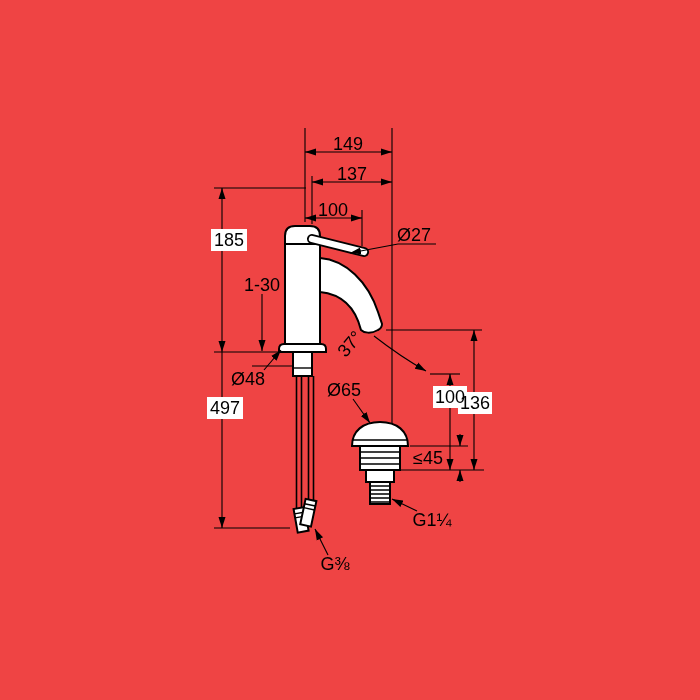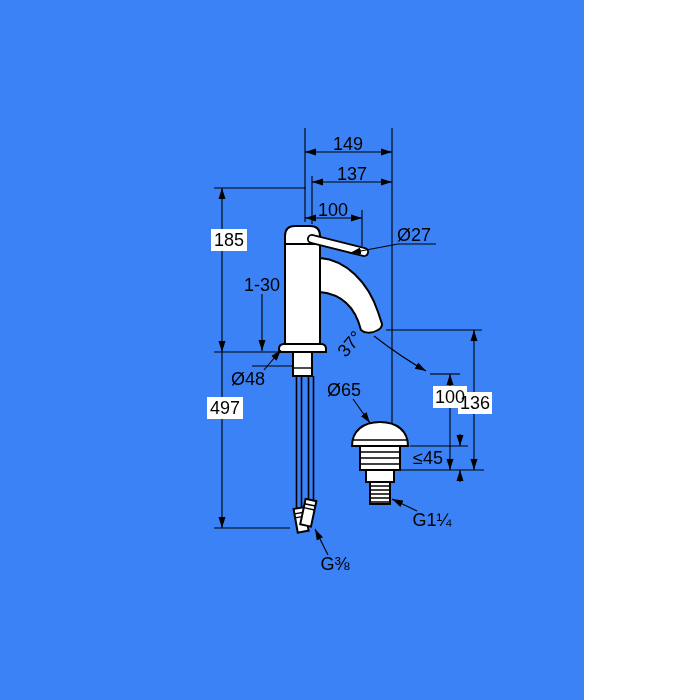--- a/index.html
+++ b/index.html
@@ -2,21 +2,21 @@
 <html><head>
 <meta charset="utf-8">
 <style>
   html,body{
     margin:0;
     width:700px;
     height:700px;
     background:#ffffff;
     font-family:"Liberation Sans", sans-serif;
   }
-  .stage{position:relative;width:584px;height:700px;background:#3b82f6;overflow:hidden}
+  .stage{position:relative;width:700px;height:700px;background:#ef4444;overflow:hidden}
   svg{display:block}
   
   .dim{stroke:#000;stroke-width:1.1;fill:none}
   
   .obj{stroke:#000;stroke-width:2;fill:#fff}
   .objthin{stroke:#000;stroke-width:1.4;fill:none}
   .hose{stroke:#000;stroke-width:1.6;fill:none}
   text{font:18px "Liberation Sans","DejaVu Sans",sans-serif;fill:#000;text-anchor:middle}
   .bg{fill:#fff;stroke:none}
 </style>

